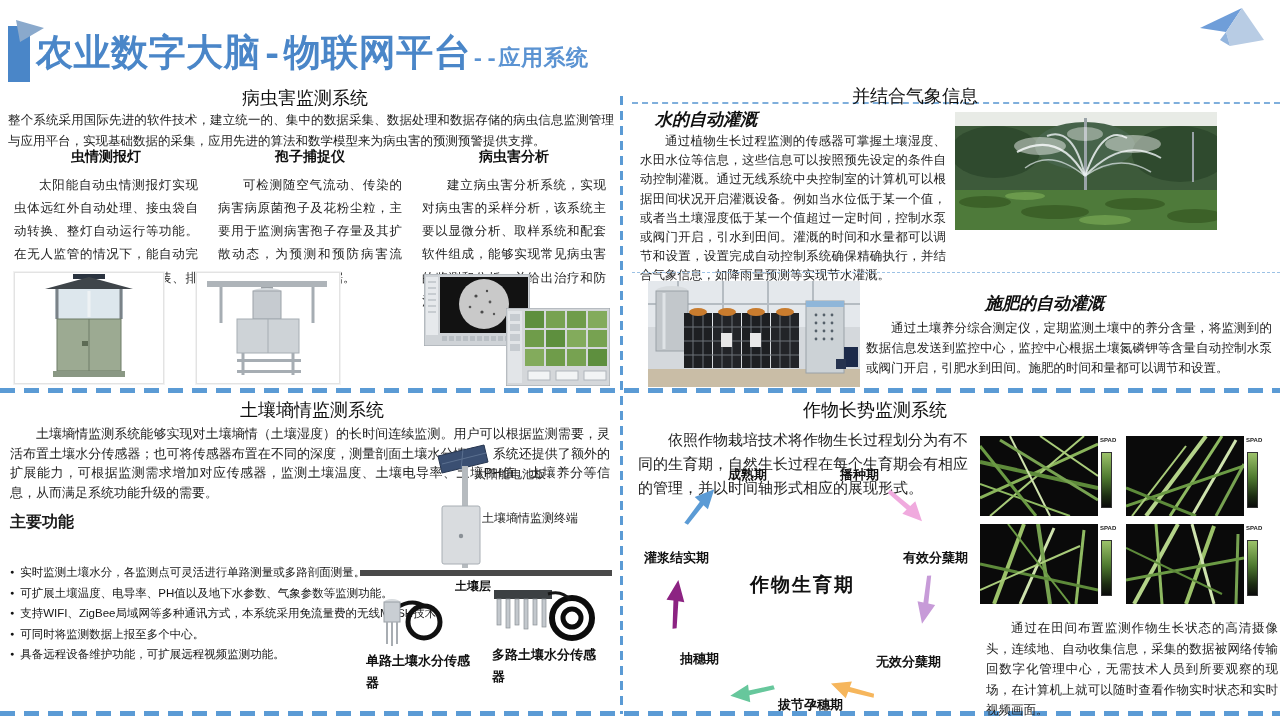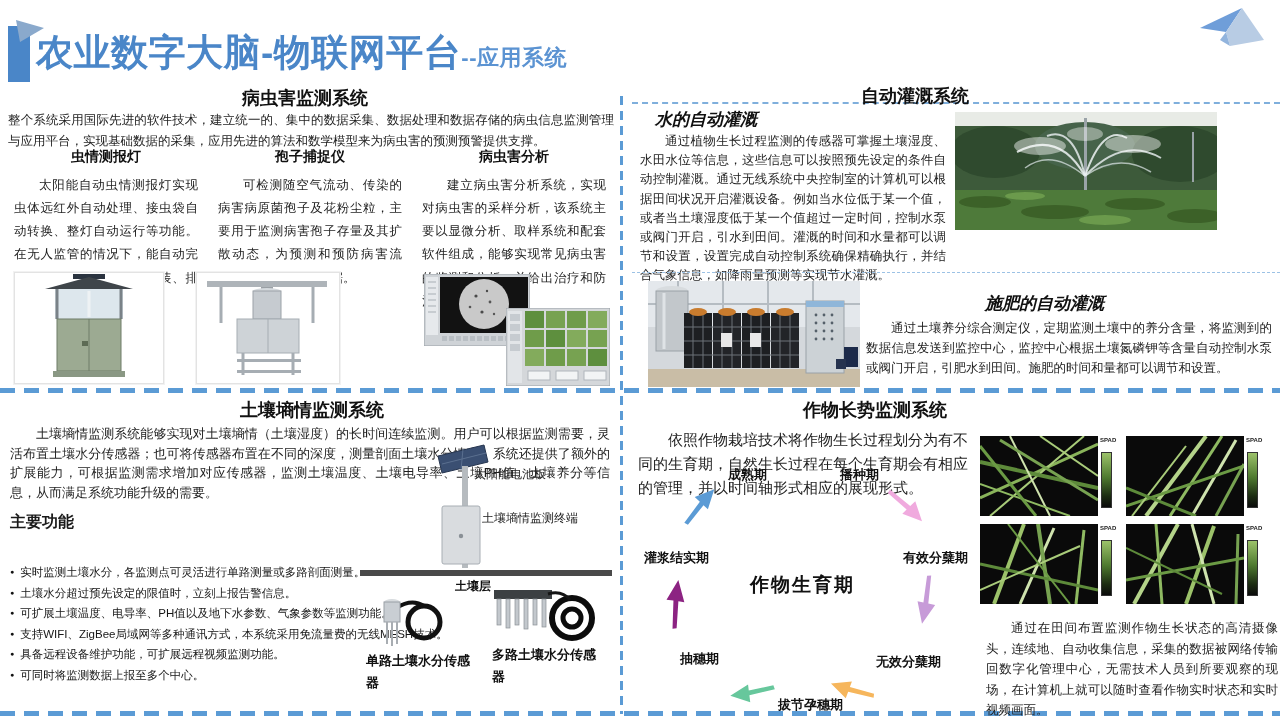--- a/index.html
+++ b/index.html
@@ -1,23 +1,23 @@
 <!DOCTYPE html>
 <html><head>
 <meta charset="utf-8">
 <style>
   html,body{margin:0;padding:0;}
   body{
     width:1280px;height:720px;position:relative;background:#ffffff;overflow:hidden;
     font-family:"Liberation Sans","DejaVu Sans",sans-serif;color:#1a1a1a;
   }
   .abs{position:absolute;}
-  .page-title{font-size:37px;font-weight:bold;color:#4a86c8;letter-spacing:0.5px;white-space:nowrap;}
+  .page-title{font-size:37px;font-weight:bold;color:#4a86c8;letter-spacing:0.5px;white-space:nowrap;font-family:Liberation Mono, monospace;}
   .page-title .suffix{font-size:22px;font-weight:600;color:#5b93d2;}
-  .sec-h{font-size:18px;font-weight:bold;color:#111;text-align:center;}
+  .sec-h{font-size:18px;font-weight:normal;color:#111;text-align:center;}
   .sub-h{font-size:17px;font-weight:bold;color:#111;font-style:italic;}
   .col-h{font-size:14px;font-weight:bold;color:#111;text-align:center;margin:0 0 8px 0;}
   .body-txt{font-size:12.5px;line-height:1.55;text-align:justify;color:#1d1d1d;}
   .indent{text-indent:2em;}
   .dash-h{height:0;border-top:2px dashed #7fafdc;}
   .dash-h-thin{height:0;border-top:1.5px dashed #9cc2e5;}
   .dash-h-thick{height:5px;background:repeating-linear-gradient(90deg,#5b9bd5 0 15px,transparent 15px 24px);}
   .dash-v{width:3px;background:repeating-linear-gradient(180deg,#5b9bd5 0 9px,transparent 9px 15px);}
   .photo-card{background:#fff;border:1px solid #e3e3e3;box-shadow:0 0 0 1px #f2f2f2;display:flex;align-items:center;justify-content:center;}
   .feature-list{list-style:none;margin:0;padding:0;font-size:11.5px;line-height:19.5px;white-space:nowrap;color:#161616;}
@@ -151,21 +151,21 @@
     <rect x="19" y="41" width="19" height="17" fill="#83ab5c"></rect>
       <rect x="40" y="41" width="19" height="17" fill="#6f9c4a"></rect>
     <rect x="61" y="41" width="19" height="17" fill="#77a251"></rect>
       <rect x="82" y="41" width="19" height="17" fill="#5e8f3e"></rect>
     <rect x="22" y="63" width="22" height="9" fill="#f2f4f5" stroke="#b0b6bb"></rect>
     <rect x="50" y="63" width="22" height="9" fill="#f2f4f5" stroke="#b0b6bb"></rect>
     <rect x="78" y="63" width="22" height="9" fill="#f2f4f5" stroke="#b0b6bb"></rect>
   </svg>
 </div>
 
-<div class="abs sec-h" style="left:630px;top:84px;width:570px;z-index:2;">自动灌溉系统</div>
+<div class="abs sec-h" style="left:630px;top:84px;width:570px;z-index:2;">并结合气象信息</div>
 <div class="abs dash-h" style="left:632px;top:102px;width:648px;"></div>
 
 <div class="abs sub-h" style="left:655px;top:108px;">水的自动灌溉</div>
 <div class="abs body-txt indent" style="left:640px;top:132px;width:306px;line-height:19.2px;">通过植物生长过程监测的传感器可掌握土壤湿度、水田水位等信息，这些信息可以按照预先设定的条件自动控制灌溉。通过无线系统中央控制室的计算机可以根据田间状况开启灌溉设备。例如当水位低于某一个值，或者当土壤湿度低于某一个值超过一定时间，控制水泵或阀门开启，引水到田间。灌溉的时间和水量都可以调节和设置，设置完成自动控制系统确保精确执行，并结合气象信息，如降雨量预测等实现节水灌溉。</div>
 
 <div class="abs" style="left:955px;top:112px;width:262px;height:118px;">
   <svg width="262" height="118">
     <rect width="262" height="118" fill="#e8ebe6"></rect>
     <rect y="14" width="262" height="66" fill="#3d5a3a"></rect>
     <ellipse cx="40" cy="40" rx="45" ry="26" fill="#2f4a2e"></ellipse>
@@ -253,25 +253,24 @@
 
 <div class="abs sub-h" style="left:985px;top:292px;">施肥的自动灌溉</div>
 <div class="abs body-txt indent" style="left:866px;top:318px;width:406px;line-height:20px;">通过土壤养分综合测定仪，定期监测土壤中的养分含量，将监测到的数据信息发送到监控中心，监控中心根据土壤氮磷钾等含量自动控制水泵或阀门开启，引肥水到田间。施肥的时间和量都可以调节和设置。</div>
 
 <div class="abs sec-h" style="left:0px;top:398px;width:600px;padding-left:12px;">土壤墒情监测系统</div>
 <div class="abs body-txt indent" style="left:10px;top:424px;width:600px;font-size:13px;line-height:19.5px;">土壤墒情监测系统能够实现对土壤墒情（土壤湿度）的长时间连续监测。用户可以根据监测需要，灵活布置土壤水分传感器；也可将传感器布置在不同的深度，测量剖面土壤水分情况。系统还提供了额外的扩展能力，可根据监测需求增加对应传感器，监测土壤温度、土壤电导率、土壤PH值、土壤养分等信息，从而满足系统功能升级的需要。</div>
 
 <div class="abs" style="left:10px;top:512px;font-size:16px;font-weight:bold;">主要功能</div>
 <ul class="abs feature-list" style="left:10px;top:562px;width:392px;">
   <li>实时监测土壤水分，各监测点可灵活进行单路测量或多路剖面测量。</li>
-  <li>土壤水分超过预先设定的限值时，立刻上报告警信息。</li>
   <li>可扩展土壤温度、电导率、PH值以及地下水参数、气象参数等监测功能。</li>
   <li>支持WIFI、ZigBee局域网等多种通讯方式，本系统采用免流量费的无线MESH技术。</li>
+  <li>可同时将监测数据上报至多个中心。</li>
   <li>具备远程设备维护功能，可扩展远程视频监测功能。</li>
-  <li>可同时将监测数据上报至多个中心。</li>
 </ul>
 
 <div class="abs" style="left:430px;top:440px;width:70px;height:132px;">
   <svg width="70" height="132">
     <polygon points="8,16 54,5 58,22 12,33" fill="#3a4f72" stroke="#26354f"></polygon>
     <line x1="12" y1="24" x2="56" y2="13" stroke="#5a6f8f"></line>
     <line x1="33" y1="9" x2="31" y2="30" stroke="#5a6f8f"></line>
     <rect x="32" y="26" width="6" height="102" fill="#b6bbbf"></rect>
     <rect x="12" y="66" width="38" height="58" rx="2" fill="#d9dcdf" stroke="#a8aeb4"></rect>
     <circle cx="31" cy="96" r="2.2" fill="#8a9096"></circle>

